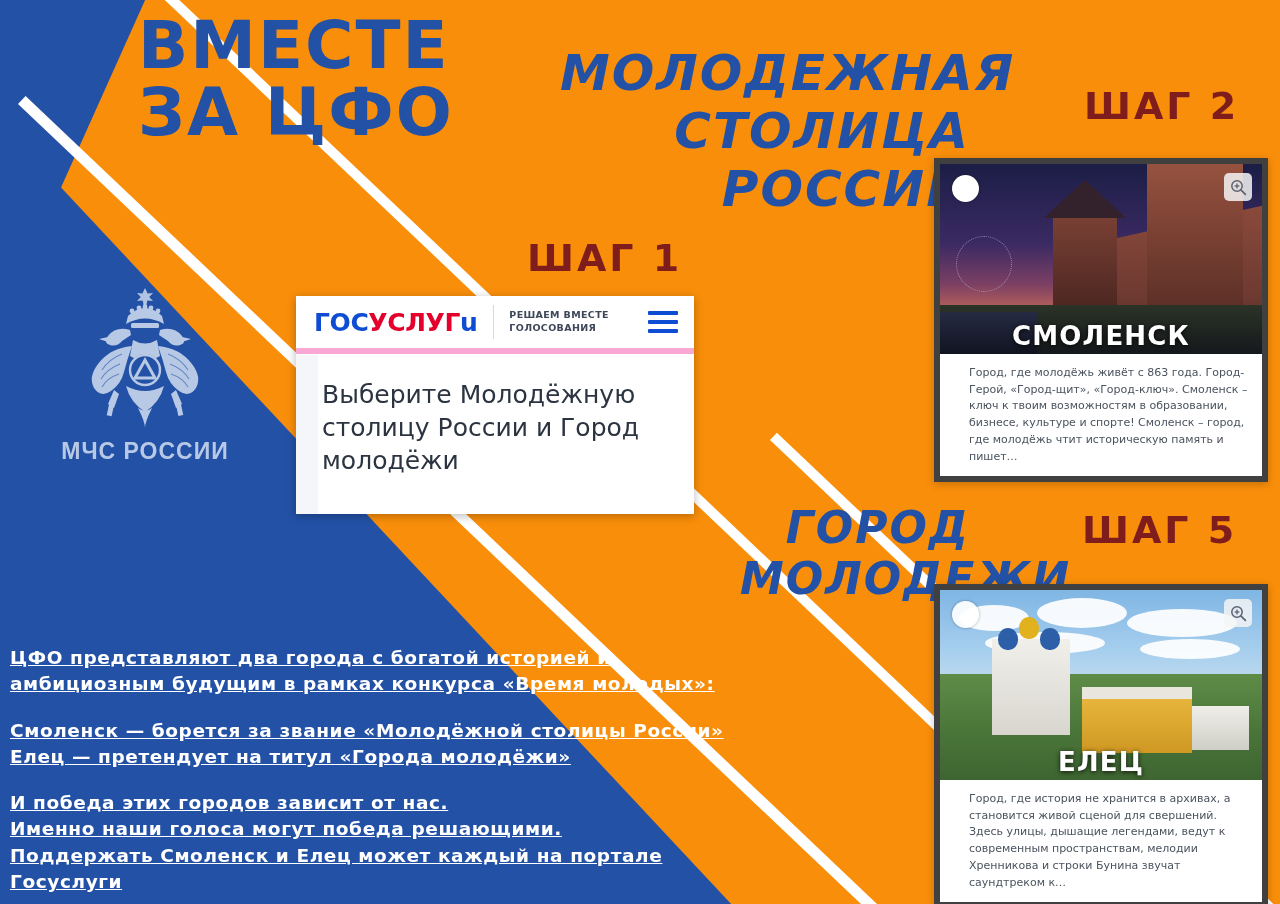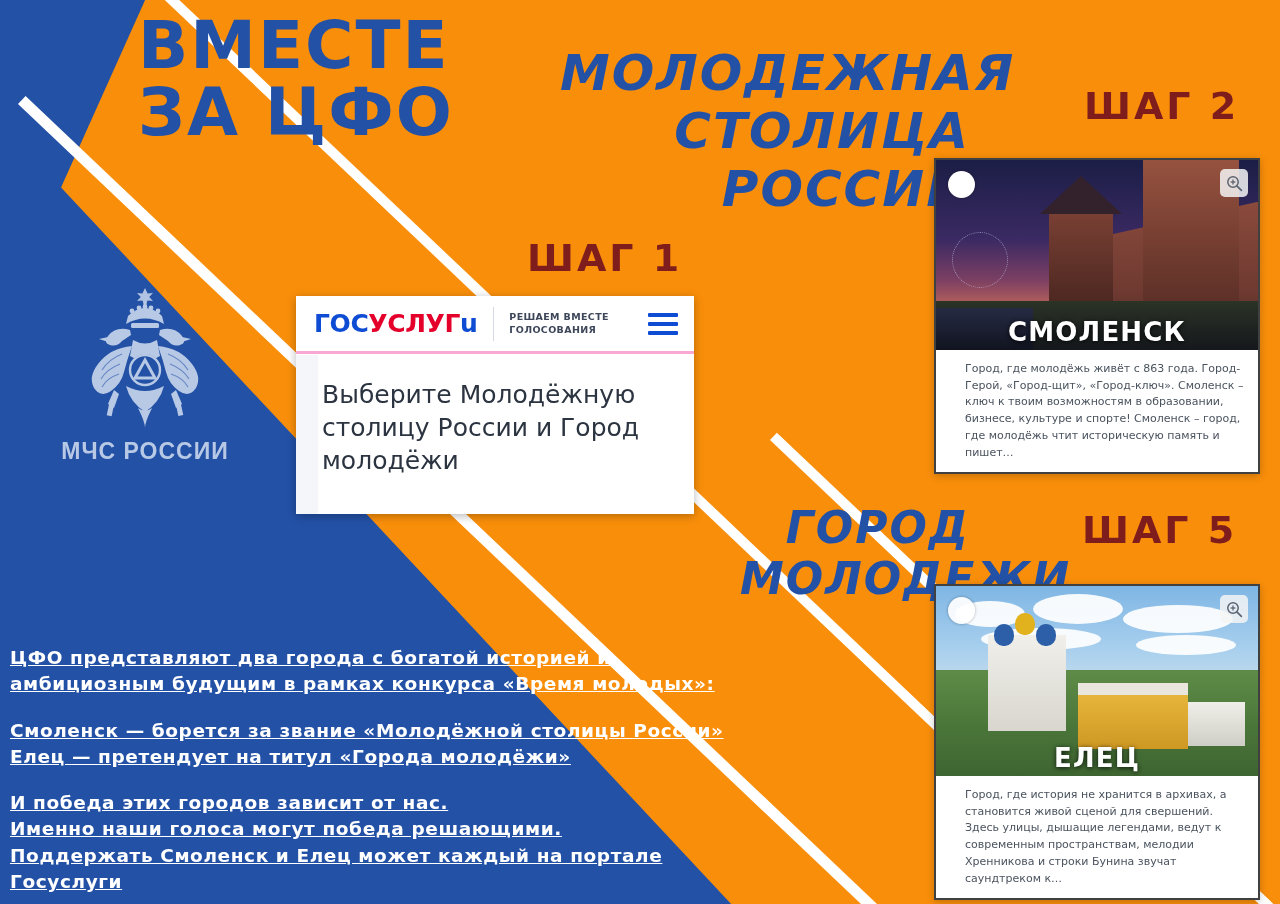--- a/index.html
+++ b/index.html
@@ -162,21 +162,21 @@
     height: 218px;
     background: #FFFFFF;
     box-shadow: 0 2px 9px rgba(0,0,0,.28);
     overflow: hidden;
   }
   #gos-header {
     height: 58px;
     display: flex;
     align-items: center;
     padding: 0 16px 0 18px;
-    border-bottom: 3px solid #f9a8d4;
+    border-bottom: 6px solid #f9a8d4;
     box-sizing: border-box;
   }
   #gos-logo {
     font-family: "DejaVu Sans", sans-serif;
     font-weight: bold;
     font-size: 25px;
     letter-spacing: -0.4px;
     white-space: nowrap;
   }
   .gos-blue { color: #0D4CD3; }
@@ -225,21 +225,21 @@
     position: absolute;
     left: 0; top: 59px;
     width: 22px; height: 159px;
     background: #F4F6F9;
   }
 
   
   .city-card {
     position: absolute;
     background: #FFFFFF;
-    border: 2px solid #404040;
+    border: 6px solid #404040;
     box-shadow: 0 2px 8px rgba(0,0,0,.22);
     overflow: hidden;
   }
   #card-smolensk { left: 934px; top: 158px; width: 322px; height: 312px; }
   #card-yelets   { left: 934px; top: 584px; width: 322px; height: 312px; }
 
   .card-photo {
     position: relative;
     height: 190px;
     overflow: hidden;

